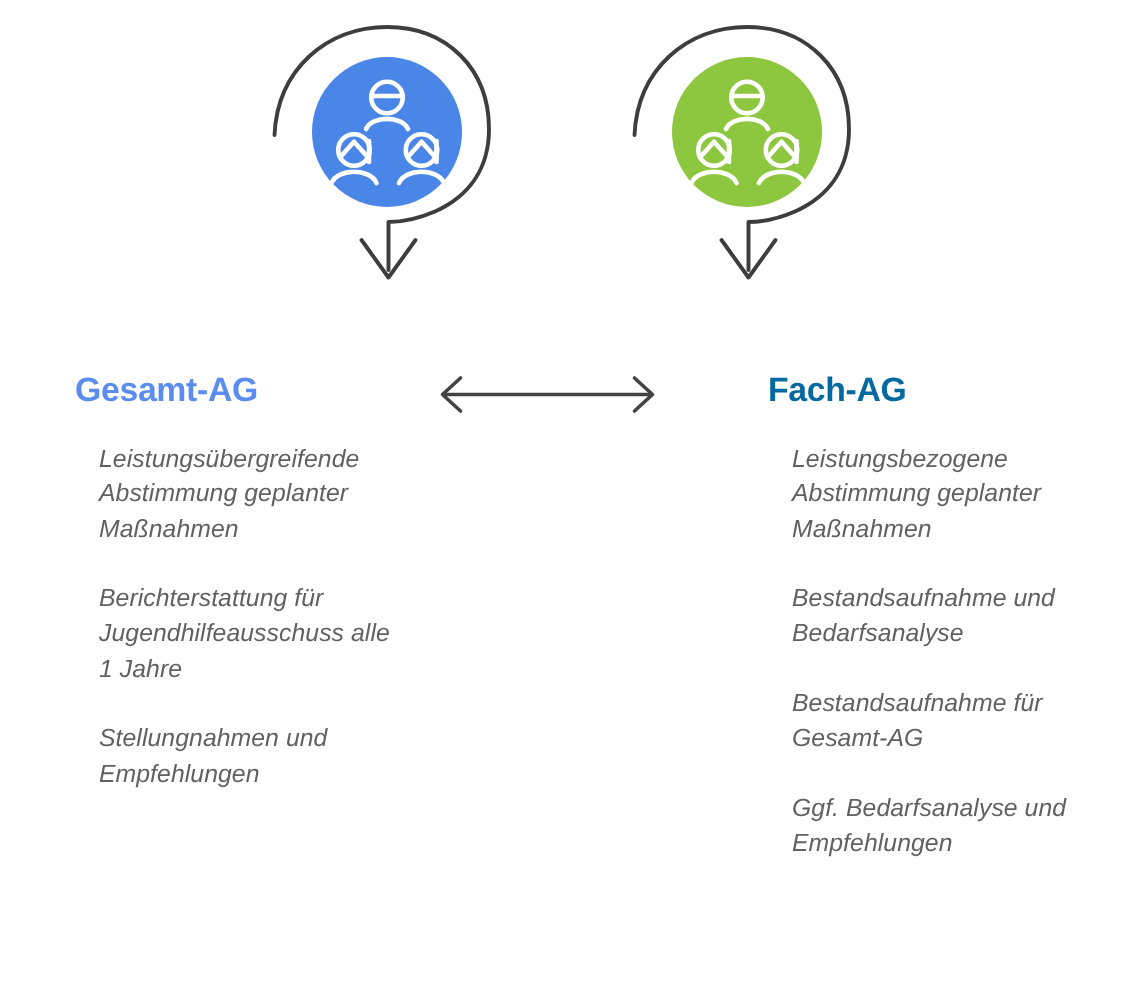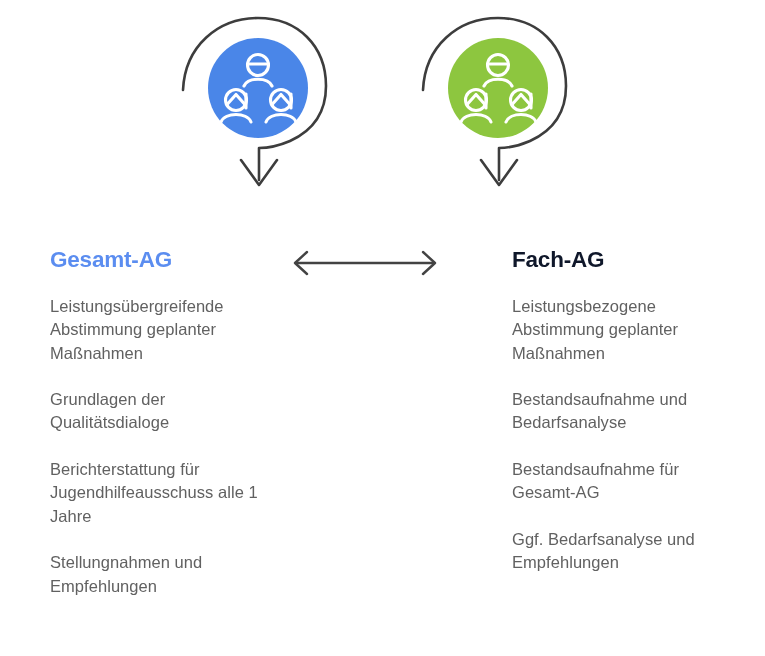--- a/index.html
+++ b/index.html
@@ -60,26 +60,27 @@
 
   .col-title {
     font-size: 22.5px;
     font-weight: bold;
     letter-spacing: -0.2px;
     margin: 0 0 22px 0;
     line-height: 1.1;
     white-space: nowrap;
   }
   .col-title.blue  { color: #5b8df0; }
-  .col-title.green { color: #0f172a; }
+  .col-title.green { color: #0369a1; }
 
   .bullet-list {
     list-style: none;
-    margin: 0;
+    margin: 16px;
     padding: 0;
+    font-style: italic;
   }
   .bullet-item {
     font-size: 16.5px;
     line-height: 1.42;
     color: #616161;
     margin: 0 0 23px 0;
     letter-spacing: 0.05px;
   }
   .bullet-item:last-child { margin-bottom: 0; }
 </style>
@@ -159,21 +160,20 @@
         <path d="M22 9 L 10 20 L 22 31"></path>
         <path d="M138 9 L 150 20 L 138 31"></path>
       </g>
     </svg>
   </div>
 
   <div class="column left">
     <h2 class="col-title blue">Gesamt-AG</h2>
     <ul class="bullet-list">
       <li class="bullet-item">Leistungsübergreifende Abstimmung geplanter Maßnahmen</li>
-      <li class="bullet-item">Grundlagen der Qualitätsdialoge</li>
       <li class="bullet-item">Berichterstattung für Jugendhilfeausschuss alle 1 Jahre</li>
       <li class="bullet-item">Stellungnahmen und Empfehlungen</li>
     </ul>
   </div>
 
   <div class="column right">
     <h2 class="col-title green">Fach-AG</h2>
     <ul class="bullet-list">
       <li class="bullet-item">Leistungsbezogene Abstimmung geplanter Maßnahmen</li>
       <li class="bullet-item">Bestandsaufnahme und Bedarfsanalyse</li>

